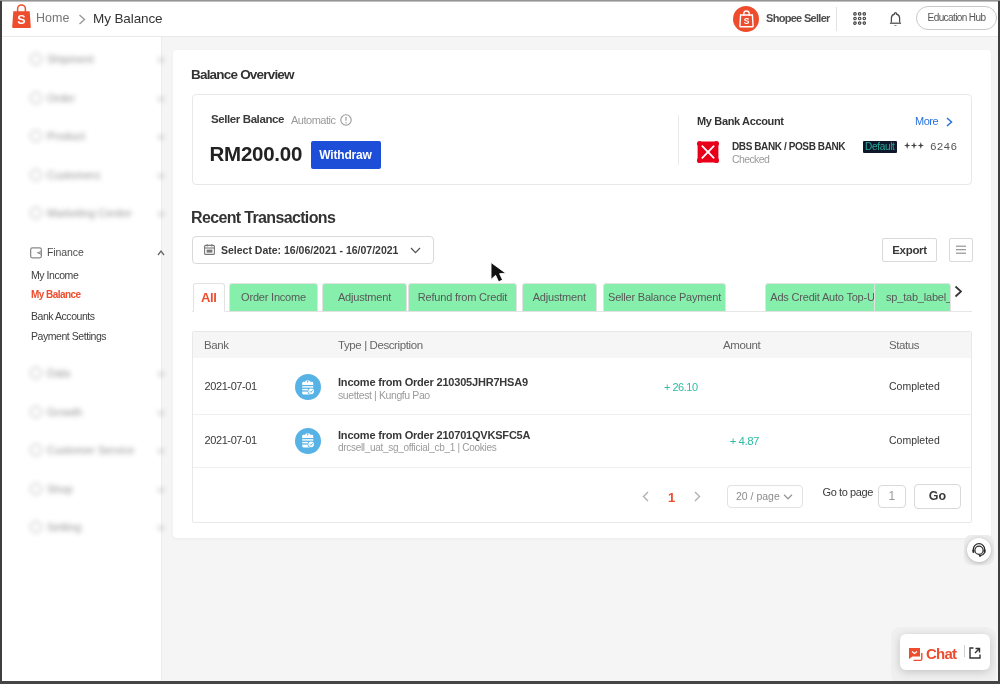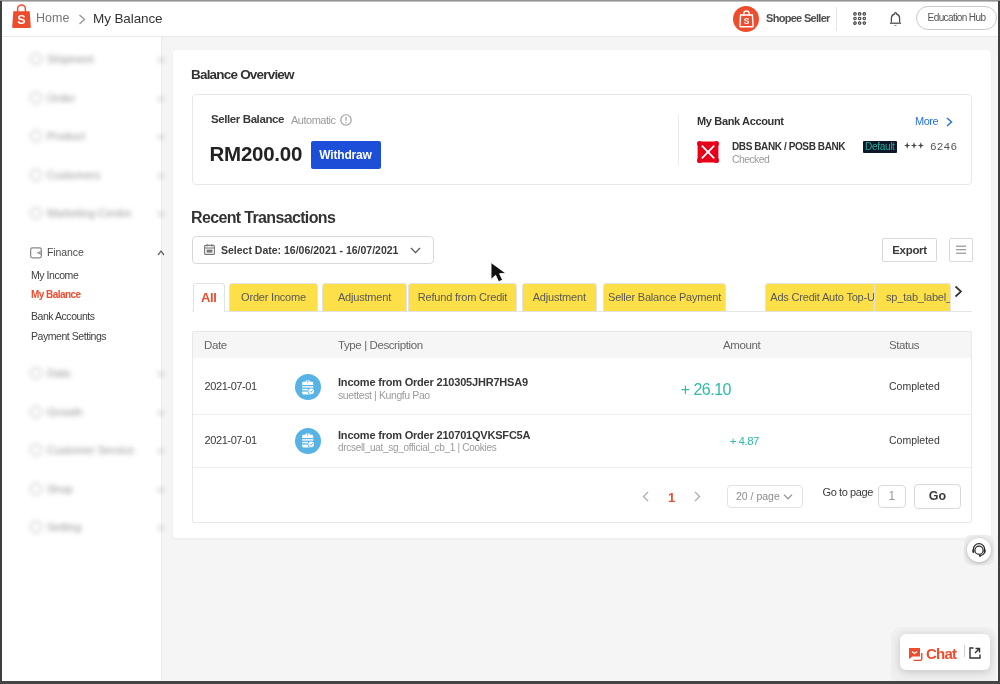--- a/index.html
+++ b/index.html
@@ -214,40 +214,40 @@
   </div>
 <div class="sbitem blur" style="top:518px">
     <div class="ic" style="border-radius:50%"></div>
     <div class="tx">Setting</div>
     <svg class="ch" viewBox="0 0 8 8">
       <path d="M1 2 L4 6 L7 2" fill="none" stroke="#999" stroke-width="1.3"></path>
     </svg>
   </div>
 
 <style>
-.tab{position:absolute;top:283px;height:29px;background:#fde047;border:1px solid #e2e2e2;border-radius:3px 3px 0 0;font-size:11px;color:#595959;text-align:center;line-height:27px;z-index:3;white-space:nowrap;letter-spacing:-0.2px;}
+.tab{position:absolute;top:283px;height:29px;background:#86efac;border:1px solid #e2e2e2;border-radius:3px 3px 0 0;font-size:11px;color:#595959;text-align:center;line-height:27px;z-index:3;white-space:nowrap;letter-spacing:-0.2px;}
 .tabline{position:absolute;left:192px;top:311px;width:780px;height:1px;background:#e6e6e6;z-index:2;}
 </style>
 <div class="tabline"></div>
 <div class="tab" style="left:192.5px;width:32.5px;background:#fff;border-bottom:1px solid #fff;color:#ee4d2d;font-weight:bold;z-index:4;font-size:13px;letter-spacing:-0.3px">All</div>
 <div class="tab" style="left:229px;width:89px">Order Income</div>
 <div class="tab" style="left:322px;width:85px">Adjustment</div>
 <div class="tab" style="left:408px;width:109px">Refund from Credit</div>
 <div class="tab" style="left:521.5px;width:75.5px">Adjustment</div>
 <div class="tab" style="left:603px;width:123px">Seller Balance Payment</div>
 <div class="tab" style="left:765px;width:121px">Ads Credit Auto Top-Up</div>
 <div class="tab" style="left:874px;width:77px;overflow:hidden;text-align:left;padding-left:11px">sp_tab_label_A</div>
 <svg class="abs" style="left:954px;top:285px" width="9" height="13" viewBox="0 0 9 13">
     <path d="M1.5 1.5 L7 6.5 L1.5 11.5" fill="none" stroke="#333" stroke-width="1.7"></path>
   </svg>
 
 <div class="abs" style="left:192px;top:331px;width:780px;height:192px;border:1px solid #e8e8e8;border-radius:2px"></div>
 <div class="abs" style="left:193px;top:332px;width:778px;height:26px;background:#f6f6f6"></div>
 <style>.th{position:absolute;top:339px;font-size:11.5px;color:#666;z-index:3;letter-spacing:-0.4px}.td{position:absolute;font-size:11px;color:#383838;z-index:3;letter-spacing:-0.4px}.sub{position:absolute;font-size:10.5px;color:#9b9b9b;z-index:3;letter-spacing:-0.4px}</style>
-<div class="th" style="left:204px">Date</div>
+<div class="th" style="left:204px">Bank</div>
 <div class="th" style="left:338px">Type | Description</div>
 <div class="th" style="left:723px">Amount</div>
 <div class="th" style="left:889px">Status</div>
 <div class="abs" style="left:193px;top:413.5px;width:778px;height:1px;background:#efefef"></div>
 <div class="abs" style="left:193px;top:466.5px;width:778px;height:1px;background:#efefef"></div>
 
 <div class="td" style="left:204.5px;top:380px">2021-07-01</div>
 <div class="abs" style="left:294.5px;top:374px;width:26px;height:26px;border-radius:50%;background:#57b2e5"></div>
 <svg class="abs" style="left:300.5px;top:379.5px" width="14" height="15" viewBox="0 0 14 15">
   <rect x="1.2" y="1.8" width="11" height="12.6" rx="1.3" fill="#fff"></rect>
@@ -255,21 +255,21 @@
   <circle cx="6.7" cy="1.7" r="0.75" fill="#57b2e5"></circle>
   <rect x="1.2" y="5" width="11" height="1.2" fill="#57b2e5"></rect>
   <rect x="0.4" y="7.6" width="8.2" height="1.3" fill="#57b2e5"></rect>
   <rect x="0.4" y="10.3" width="6.4" height="1.3" fill="#57b2e5"></rect>
   <circle cx="10.2" cy="11.2" r="3.6" fill="#57b2e5"></circle>
   <circle cx="10.2" cy="11.2" r="2.8" fill="#fff"></circle>
   <path d="M8.8 11.2 L9.9 12.3 L11.7 10.3" fill="none" stroke="#57b2e5" stroke-width="1"></path>
 </svg>
 <div class="td" style="left:338px;top:375.5px;font-size:11px;font-weight:bold;letter-spacing:-0.2px">Income from Order 210305JHR7HSA9</div>
 <div class="sub" style="left:338px;top:388.5px">suettest | Kungfu Pao</div>
-<div class="td" style="left:632px;top:381px;width:99px;text-align:right;color:#2fbba5;font-size:16px;letter-spacing:-0.5px">+ 26.10</div>
+<div class="td" style="left:664px;top:381px;width:99px;text-align:left;color:#2fbba5;font-size:11px;letter-spacing:-0.5px">+ 26.10</div>
 <div class="td" style="left:889px;top:380px;font-size:10.5px;letter-spacing:0px">Completed</div>
 
 <div class="td" style="left:204.5px;top:433.5px">2021-07-01</div>
 <div class="abs" style="left:294.5px;top:427.5px;width:26px;height:26px;border-radius:50%;background:#57b2e5"></div>
 <svg class="abs" style="left:300.5px;top:433px" width="14" height="15" viewBox="0 0 14 15">
   <rect x="1.2" y="1.8" width="11" height="12.6" rx="1.3" fill="#fff"></rect>
   <rect x="4.4" y="0.4" width="4.6" height="2.6" rx="1.1" fill="#fff"></rect>
   <circle cx="6.7" cy="1.7" r="0.75" fill="#57b2e5"></circle>
   <rect x="1.2" y="5" width="11" height="1.2" fill="#57b2e5"></rect>
   <rect x="0.4" y="7.6" width="8.2" height="1.3" fill="#57b2e5"></rect>

